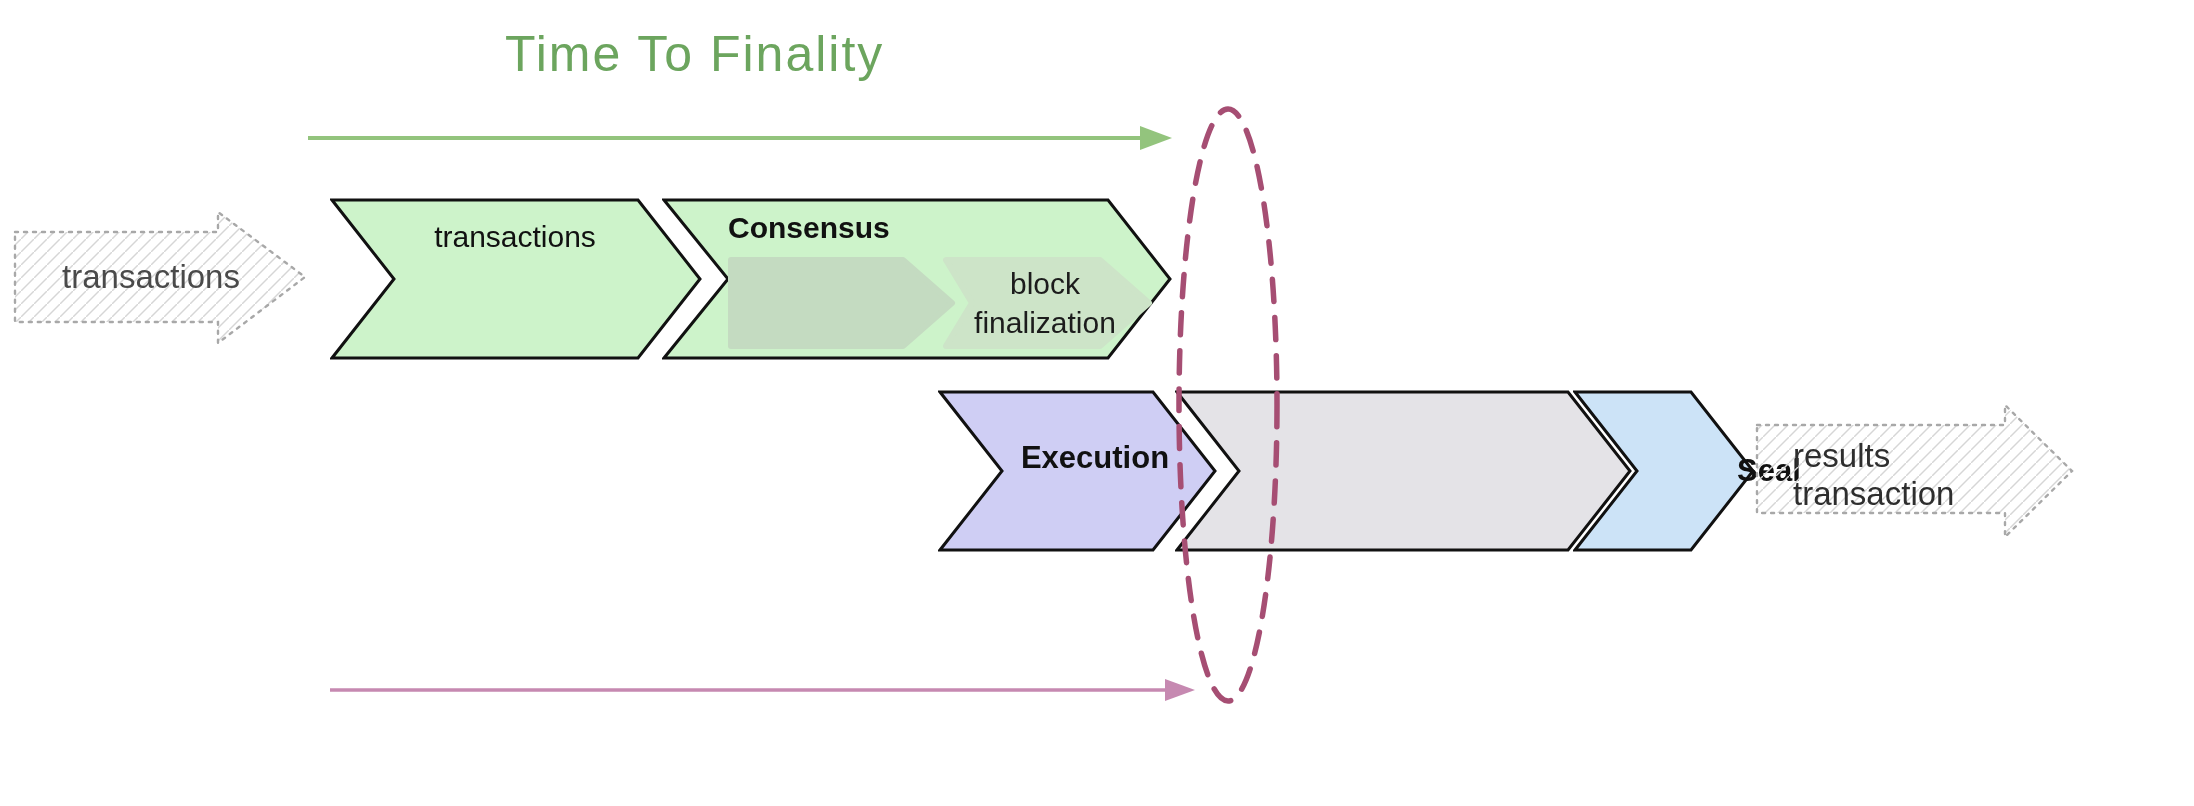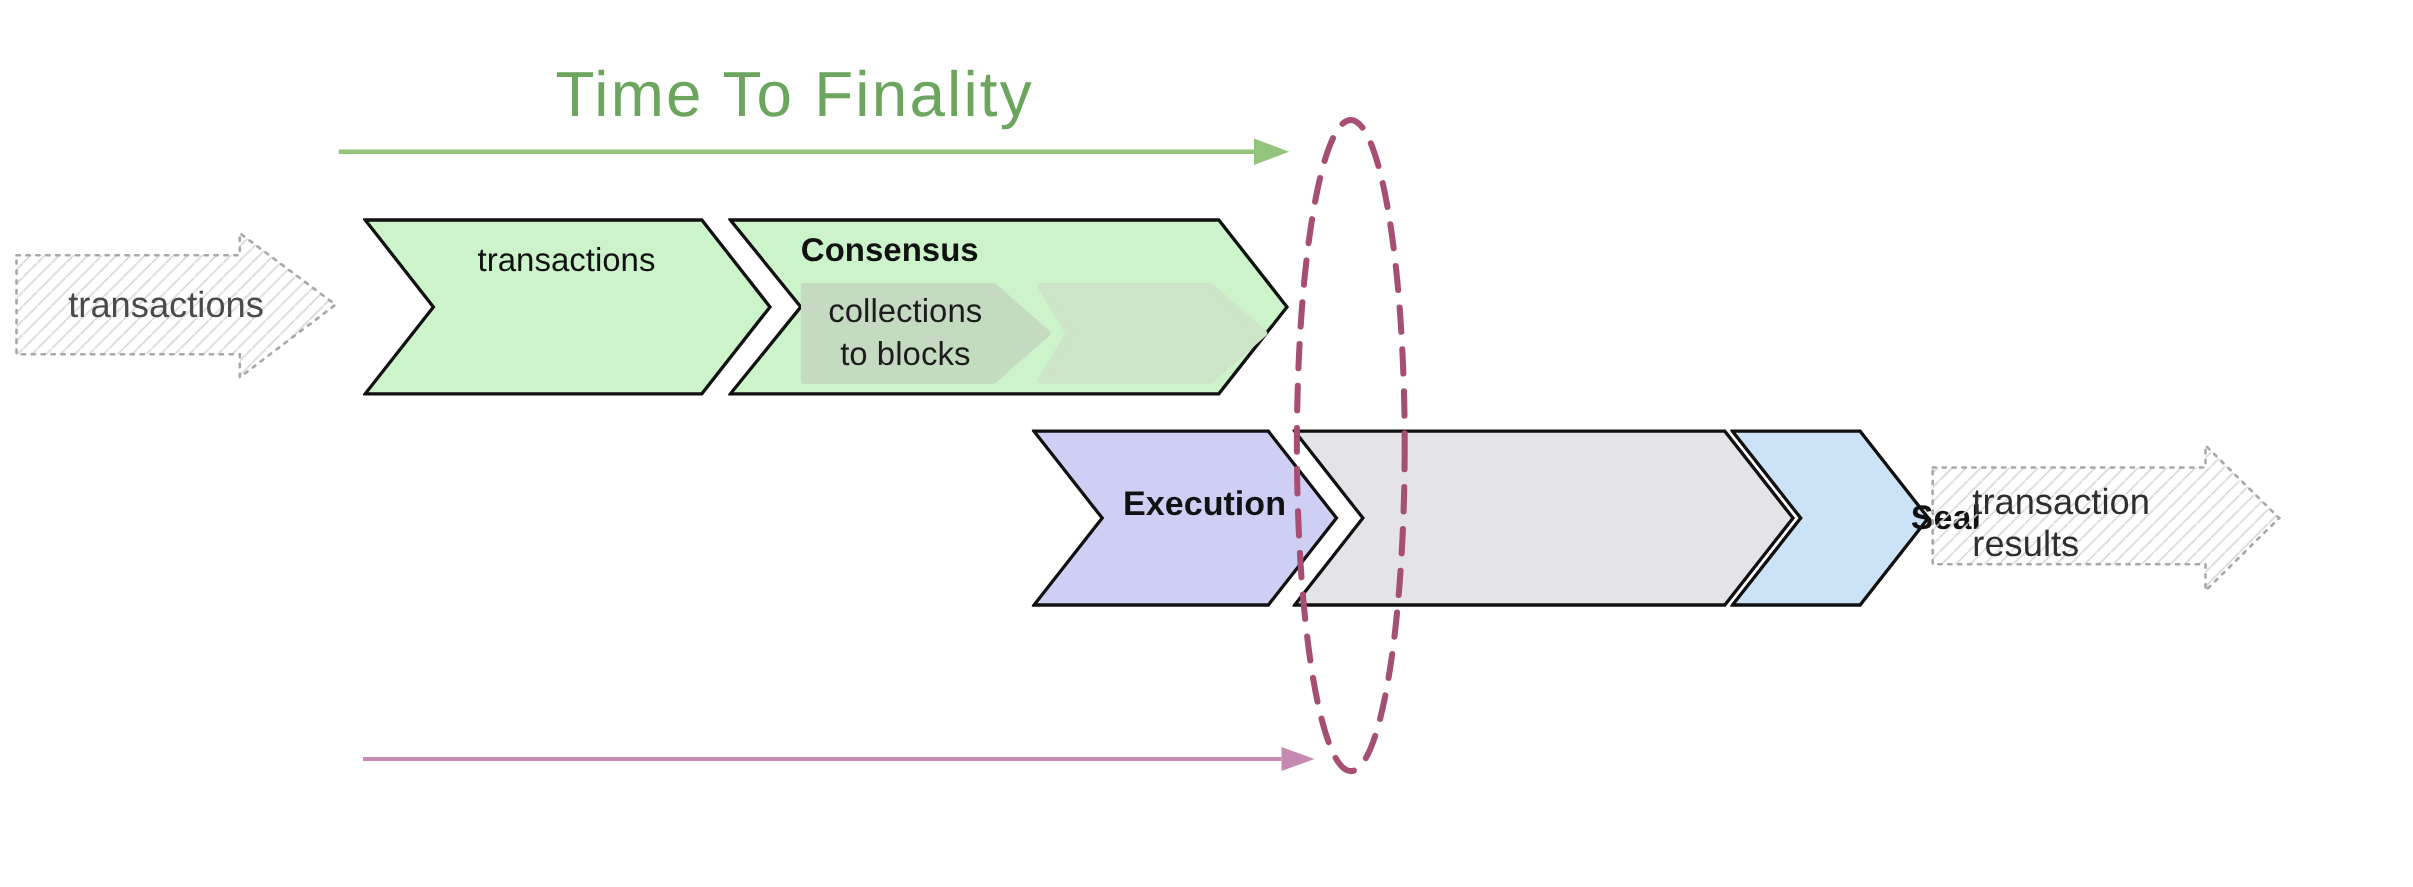--- a/index.html
+++ b/index.html
@@ -3,22 +3,22 @@
 <meta charset="utf-8">
 <style>
   html,body{margin:0;padding:0;background:#ffffff;}
   .canvas{
     position:relative;width:2194px;height:806px;background:#ffffff;overflow:hidden;
     font-family:"Liberation Sans", sans-serif;
   }
   .abs{position:absolute;}
   
   .title-finality{
-    left:505px;top:22px;font-size:58px;line-height:64px;letter-spacing:2px;
-    color:#6ca55e;white-space:nowrap;margin-top:32px;
+    left:505px;top:22px;font-size:50px;line-height:64px;letter-spacing:2px;
+    color:#6ca55e;white-space:nowrap;
   }
   .caption-bottom{
     left:898px;top:720px;font-size:54px;line-height:64px;letter-spacing:1px;white-space:nowrap;
   }
   .caption-highlight{color:#ad4e7e;}
   .caption-suffix{color:#6f6f6f;}
   
   .outlined{stroke:#111111;stroke-width:3;stroke-linejoin:miter;}
   .subchev1{stroke:#c4dbc1;stroke-width:6;stroke-linejoin:round;}
   .subchev2{stroke:#cde4c8;stroke-width:6;stroke-linejoin:round;}
@@ -63,28 +63,28 @@
   </div>
 
   <svg class="abs" style="left:662px;top:198px;" width="512" height="162">
     <polygon class="outlined" points="2,2 446,2 508,81 446,160 2,160 66,81" fill="#cdf3ca"></polygon>
   </svg>
   <div class="abs consensus-title" style="left:728px;top:210px;width:380px;">Consensus</div>
 
   <svg class="abs" style="left:728px;top:257px;" width="230" height="92">
     <polygon class="subchev1" points="3,3 175,3 224,46 175,89 3,89" fill="#c4dbc1"></polygon>
   </svg>
-  <div class="abs sub-label" style="left:733px;top:264px;width:180px;">
-    <div>collections</div>
-    <div>to blocks</div>
-  </div>
 
   <svg class="abs" style="left:943px;top:257px;" width="212" height="92">
     <polygon class="subchev2" points="3,3 157,3 206,46 157,89 3,89 29,46" fill="#cde4c8"></polygon>
   </svg>
+  <div class="abs sub-label" style="left:960px;top:264px;width:170px;">
+    <div>block</div>
+    <div>finalization</div>
+  </div>
 
   <svg class="abs" style="left:938px;top:390px;" width="281" height="162">
     <polygon class="outlined" points="2,2 215,2 277,81 215,160 2,160 64,81" fill="#cfcef4"></polygon>
   </svg>
   <div class="abs stage-label" style="left:1010px;top:439px;width:170px;">Execution</div>
 
   <svg class="abs" style="left:1175px;top:390px;" width="459" height="162">
     <polygon class="outlined" points="2,2 393,2 455,81 393,160 2,160 64,81" fill="#e4e3e7"></polygon>
   </svg>
 
@@ -95,22 +95,22 @@
 
   <svg class="abs" style="left:1750px;top:398px;" width="345" height="145">
     <defs>
       <pattern id="hatch2" width="13" height="13" patternUnits="userSpaceOnUse">
         <path d="M0,13 L13,0" stroke="#d6d6d6" stroke-width="1.4" fill="none"></path>
       </pattern>
     </defs>
     <polygon class="sketch-outline" fill="url(#hatch2)" points="7,27 255,27 255,7 322,73 255,139 255,115 7,115"></polygon>
   </svg>
   <div class="abs io-label io-label-out" style="left:1793px;top:437px;width:280px;">
+    <div>results</div>
     <div>transaction</div>
-    <div>results</div>
   </div>
 
   <svg class="abs" style="left:318px;top:672px;" width="890" height="36">
     <line x1="12" y1="18" x2="847" y2="18" stroke-width="3.5" stroke="#c689b1"></line>
     <polygon points="847,7 847,29 877,18" fill="#c689b1"></polygon>
   </svg>
 
   <svg class="abs" style="left:1165px;top:96px;z-index:5;" width="130" height="618">
     <ellipse cx="63" cy="309" rx="49" ry="296" fill="none" stroke-width="5.5" stroke-dasharray="22 16" stroke-linecap="round" stroke="#a64e73"></ellipse>
   </svg>

